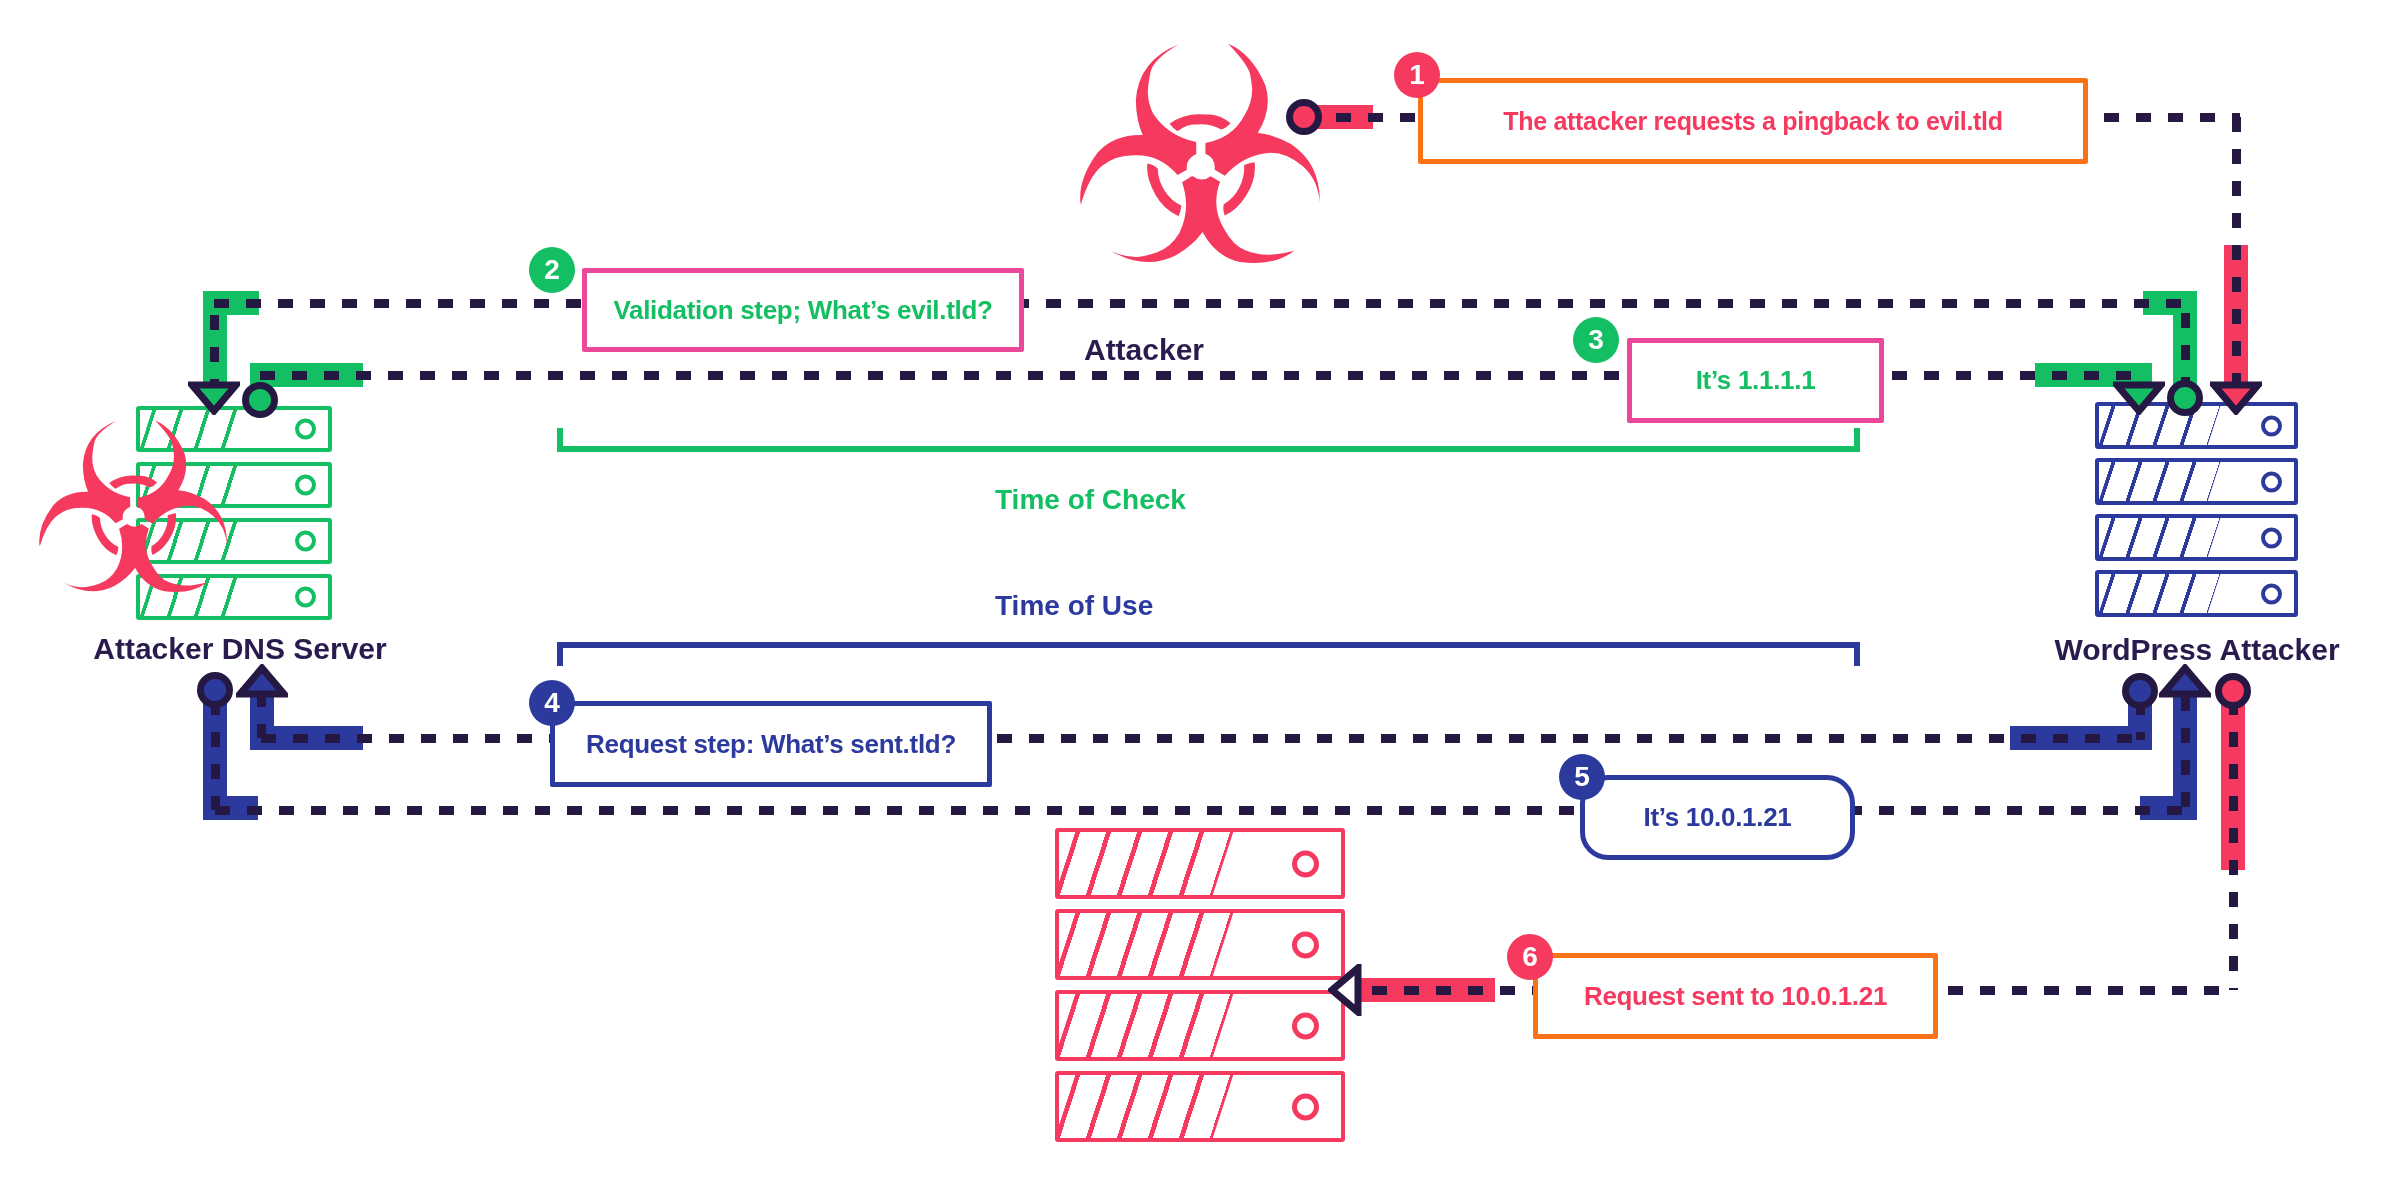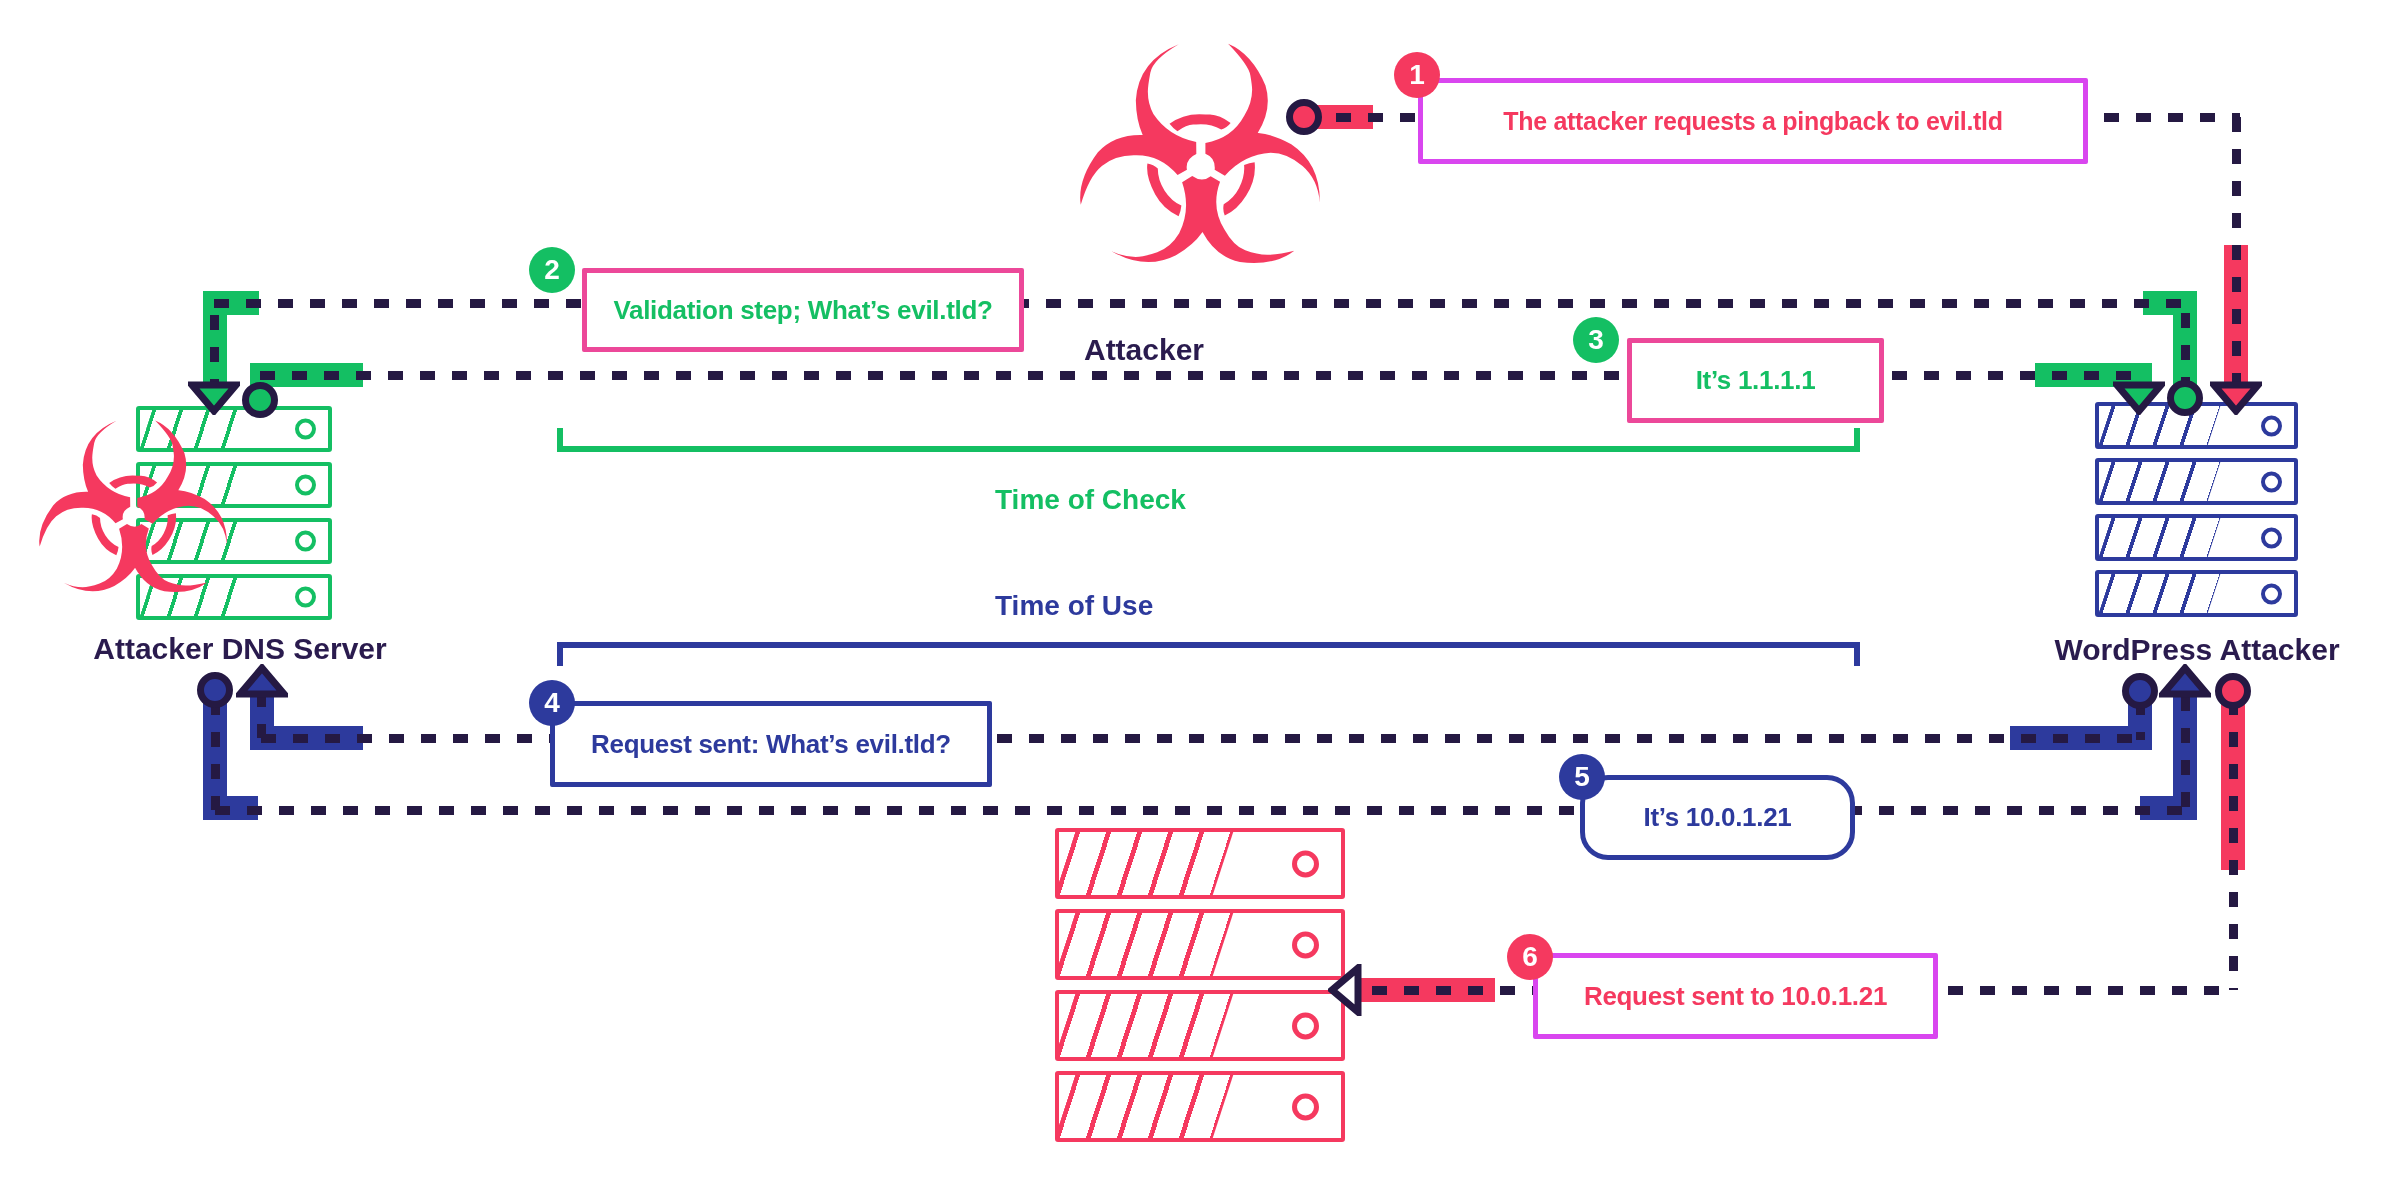--- a/index.html
+++ b/index.html
@@ -20,21 +20,21 @@
   
   .dot{position:absolute;width:22px;height:22px;border:7px solid #251943;border-radius:50%;z-index:40;}
   .dot.red{background:#f5395f;}
   .dot.green{background:#14bf63;}
   .dot.blue{background:#2d3a9d;}
   
   .arrow{position:absolute;z-index:40;}
   
   .callout{position:absolute;background:#ffffff;display:flex;align-items:center;justify-content:center;
     z-index:50;border-radius:2px;font-weight:bold;font-size:26px;letter-spacing:-0.3px;}
-  .callout.red{border:5px solid #d946ef;color:#f5395f;}
+  .callout.red{border:5px solid #f97316;color:#f5395f;}
   .callout.green{border:5px solid #ec4899;color:#14bf63;margin-left:32px;}
   .callout.blue{border:5px solid #2d3a9d;color:#2d3a9d;}
   
   .badge{position:absolute;width:46px;height:46px;border-radius:50%;z-index:60;color:#ffffff;
     display:flex;align-items:center;justify-content:center;font-weight:bold;font-size:28px;}
   .badge.red{background:#f5395f;}
   .badge.green{background:#14bf63;}
   .badge.blue{background:#2d3a9d;}
   
   .bracket{position:absolute;z-index:5;}
@@ -209,21 +209,21 @@
   <div class="callout red" style="left:1418px;top:78px;width:660px;height:76px;font-size:25px;">
     <span>The attacker requests a pingback to evil.tld</span>
     </div>
   <div class="callout green" style="left:550px;top:268px;width:432px;height:74px;">
     <span>Validation step; What’s evil.tld?</span>
     </div>
   <div class="callout green" style="left:1595px;top:338px;width:247px;height:75px;">
     <span>It’s 1.1.1.1</span>
     </div>
   <div class="callout blue" style="left:550px;top:701px;width:432px;height:76px;">
-    <span>Request sent: What’s evil.tld?</span>
+    <span>Request step: What’s sent.tld?</span>
     </div>
   <div class="callout blue" style="left:1580px;top:775px;width:265px;height:75px;border-radius:28px;">
     <span>It’s 10.0.1.21</span>
     </div>
   <div class="callout red" style="left:1533px;top:953px;width:395px;height:76px;">
     <span>Request sent to 10.0.1.21</span>
     </div>
 
   <div class="badge red" style="left:1394px;top:52px;">1</div>
   <div class="badge green" style="left:529px;top:247px;">2</div>

